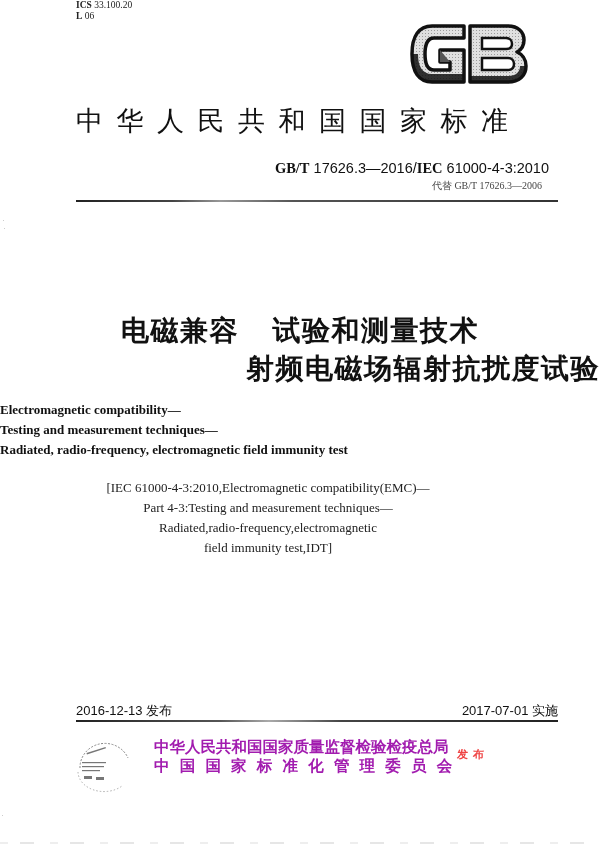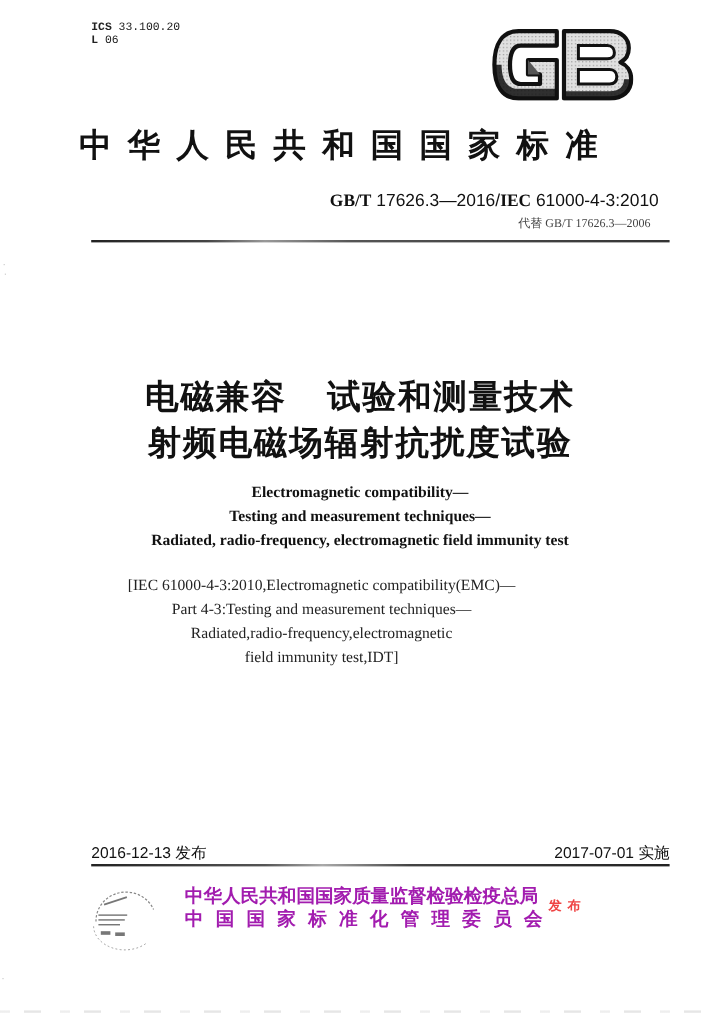--- a/index.html
+++ b/index.html
@@ -12,40 +12,40 @@
       height: 849px;
       position: relative;
       overflow: hidden;
       color: #111;
       font-family: "DejaVu Sans", sans-serif;
     }
     .abs { position: absolute; }
 
     
     .codes {
-      left: 76px; top: 17px;
-      font-family: Liberation Mono, monospace;
+      left: 76px; top: 0;
+      font-family: Liberation Serif, serif;
       font-size: 9.5px;
       line-height: 11px;
       color: #222;
     }
     .codes b { font-weight: bold; }
 
     
     .gb-logo {
       left: 410px; top: 24px;
       width: 118px; height: 60px;
     }
 
     
     .main-title {
-      left: 66px; top: 103px;
+      left: 76px; top: 103px;
       width: 480px;
       font-family: "DejaVu Serif", serif;
-      font-weight: bold;
+      font-weight: normal;
       font-size: 27px;
       letter-spacing: 13.5px;
       white-space: nowrap;
       color: #111;
     }
 
     
     .std-no {
       right: 51px; top: 160px;
       font-size: 14.5px;
@@ -73,26 +73,26 @@
       left: 0; width: 600px;
       text-align: center;
       font-family: "DejaVu Sans", sans-serif;
       font-weight: bold;
       font-size: 28px;
       color: #111;
       letter-spacing: 1.5px;
       white-space: pre;
     }
     .cn-title.l1 { top: 312px; }
-    .cn-title.l2 { top: 350px; }
+    .cn-title.l2 { top: 350px; text-align: right; }
 
     
     .en-title {
       left: 0; width: 600px;
-      text-align: center;
+      text-align: left;
       font-family: "Liberation Serif", serif;
       font-weight: bold;
       font-size: 13px;
       color: #111;
       white-space: nowrap;
     }
     .en-title.l1 { top: 402px; }
     .en-title.l2 { top: 422px; }
     .en-title.l3 { top: 442px; }
 

